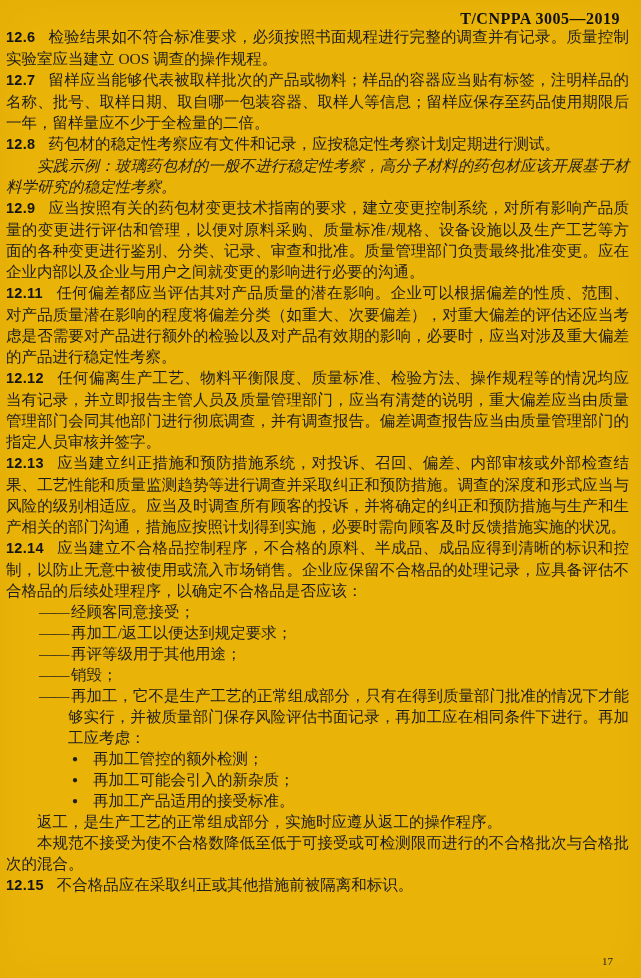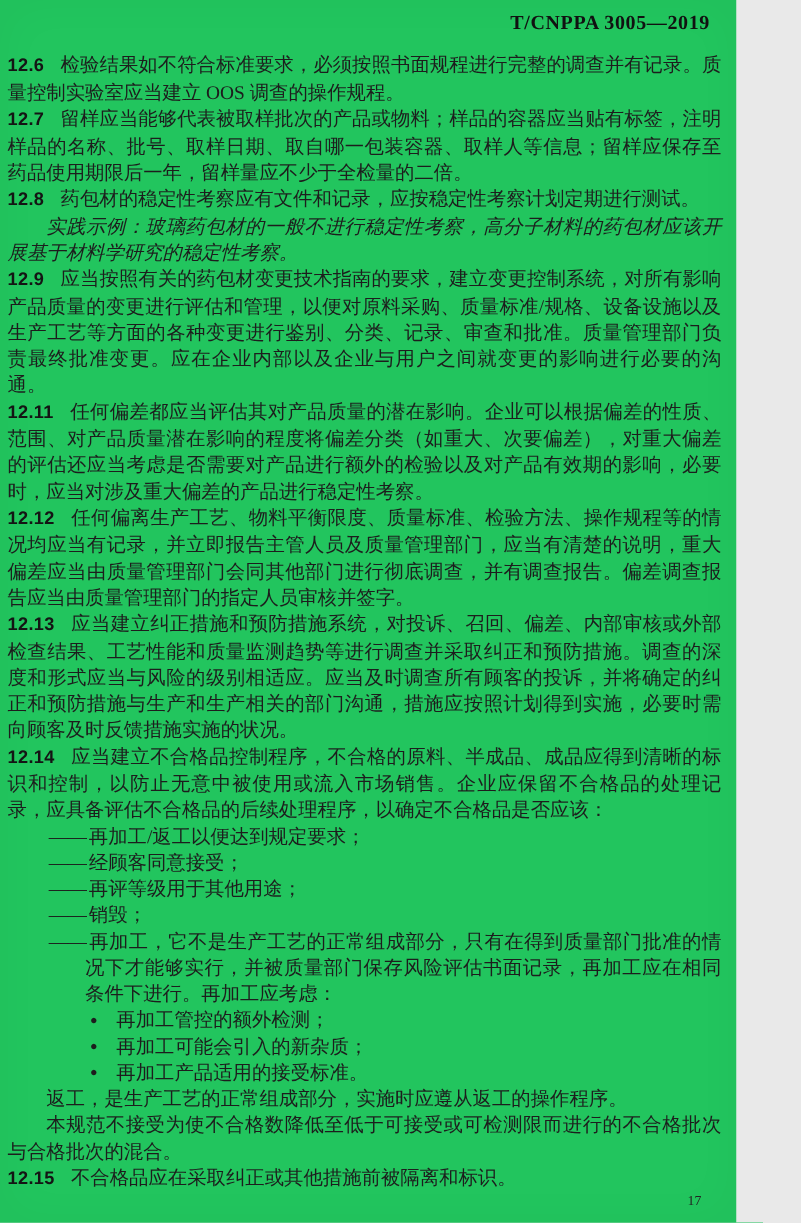--- a/index.html
+++ b/index.html
@@ -3,38 +3,38 @@
 <meta charset="utf-8">
 <style>
   html,body{margin:0;padding:0;}
   body{
     width:641px;height:978px;
     background:#e9e9e9;
     font-family:"Liberation Serif","DejaVu Serif",serif;
   }
   .page{
     position:relative;
-    width:589px;height:978px;
-    background:#22c55e;
+    width:641px;height:978px;
+    background:#eab308;
     overflow:hidden;
     color:#1d1d1d;
     box-shadow:inset 0 0 40px rgba(0,0,0,0.03);
   }
   .header{
     position:absolute;
     top:10px;right:21px;
     font-family:"Liberation Serif","DejaVu Serif",serif;
     font-weight:700;
     font-size:16px;
     letter-spacing:.5px;
     color:#111;
   }
   .content{
     position:absolute;
-    top:42px;left:6px;right:12px;
+    top:26px;left:6px;right:12px;
     font-size:15.5px;
     line-height:21px;
     text-align:justify;
     text-justify:inter-ideograph;
   }
   .content p{margin:0;}
   .b-clause .num{
     font-family:"Liberation Sans","DejaVu Sans",sans-serif;
     font-weight:700;
     font-size:14.5px;
@@ -81,22 +81,22 @@
   <div class="content">
       <p class="blk b-clause"><span class="num">12.6</span><span class="txt">检验结果如不符合标准要求，必须按照书面规程进行完整的调查并有记录。质量控制实验室应当建立 OOS 调查的操作规程。</span></p>
       <p class="blk b-clause"><span class="num">12.7</span><span class="txt">留样应当能够代表被取样批次的产品或物料；样品的容器应当贴有标签，注明样品的名称、批号、取样日期、取自哪一包装容器、取样人等信息；留样应保存至药品使用期限后一年，留样量应不少于全检量的二倍。</span></p>
       <p class="blk b-clause"><span class="num">12.8</span><span class="txt">药包材的稳定性考察应有文件和记录，应按稳定性考察计划定期进行测试。</span></p>
       <p class="blk b-example"><span class="txt">实践示例：玻璃药包材的一般不进行稳定性考察，高分子材料的药包材应该开展基于材料学研究的稳定性考察。</span></p>
       <p class="blk b-clause"><span class="num">12.9</span><span class="txt">应当按照有关的药包材变更技术指南的要求，建立变更控制系统，对所有影响产品质量的变更进行评估和管理，以便对原料采购、质量标准/规格、设备设施以及生产工艺等方面的各种变更进行鉴别、分类、记录、审查和批准。质量管理部门负责最终批准变更。应在企业内部以及企业与用户之间就变更的影响进行必要的沟通。</span></p>
       <p class="blk b-clause"><span class="num">12.11</span><span class="txt">任何偏差都应当评估其对产品质量的潜在影响。企业可以根据偏差的性质、范围、对产品质量潜在影响的程度将偏差分类（如重大、次要偏差），对重大偏差的评估还应当考虑是否需要对产品进行额外的检验以及对产品有效期的影响，必要时，应当对涉及重大偏差的产品进行稳定性考察。</span></p>
       <p class="blk b-clause"><span class="num">12.12</span><span class="txt">任何偏离生产工艺、物料平衡限度、质量标准、检验方法、操作规程等的情况均应当有记录，并立即报告主管人员及质量管理部门，应当有清楚的说明，重大偏差应当由质量管理部门会同其他部门进行彻底调查，并有调查报告。偏差调查报告应当由质量管理部门的指定人员审核并签字。</span></p>
       <p class="blk b-clause"><span class="num">12.13</span><span class="txt">应当建立纠正措施和预防措施系统，对投诉、召回、偏差、内部审核或外部检查结果、工艺性能和质量监测趋势等进行调查并采取纠正和预防措施。调查的深度和形式应当与风险的级别相适应。应当及时调查所有顾客的投诉，并将确定的纠正和预防措施与生产和生产相关的部门沟通，措施应按照计划得到实施，必要时需向顾客及时反馈措施实施的状况。</span></p>
       <p class="blk b-clause"><span class="num">12.14</span><span class="txt">应当建立不合格品控制程序，不合格的原料、半成品、成品应得到清晰的标识和控制，以防止无意中被使用或流入市场销售。企业应保留不合格品的处理记录，应具备评估不合格品的后续处理程序，以确定不合格品是否应该：</span></p>
+      <p class="blk b-dash"><span class="dash">——</span><span class="txt">经顾客同意接受；</span></p>
       <p class="blk b-dash"><span class="dash">——</span><span class="txt">再加工/返工以便达到规定要求；</span></p>
-      <p class="blk b-dash"><span class="dash">——</span><span class="txt">经顾客同意接受；</span></p>
       <p class="blk b-dash"><span class="dash">——</span><span class="txt">再评等级用于其他用途；</span></p>
       <p class="blk b-dash"><span class="dash">——</span><span class="txt">销毁；</span></p>
       <p class="blk b-dash"><span class="dash">——</span><span class="txt">再加工，它不是生产工艺的正常组成部分，只有在得到质量部门批准的情况下才能够实行，并被质量部门保存风险评估书面记录，再加工应在相同条件下进行。再加工应考虑：</span></p>
       <p class="blk b-bullet"><span class="bullet">●</span><span class="txt">再加工管控的额外检测；</span></p>
       <p class="blk b-bullet"><span class="bullet">●</span><span class="txt">再加工可能会引入的新杂质；</span></p>
       <p class="blk b-bullet"><span class="bullet">●</span><span class="txt">再加工产品适用的接受标准。</span></p>
       <p class="blk b-indent"><span class="txt">返工，是生产工艺的正常组成部分，实施时应遵从返工的操作程序。</span></p>
       <p class="blk b-indent"><span class="txt">本规范不接受为使不合格数降低至低于可接受或可检测限而进行的不合格批次与合格批次的混合。</span></p>
       <p class="blk b-clause"><span class="num">12.15</span><span class="txt">不合格品应在采取纠正或其他措施前被隔离和标识。</span></p>
       <p class="blk b-clause"></p>

